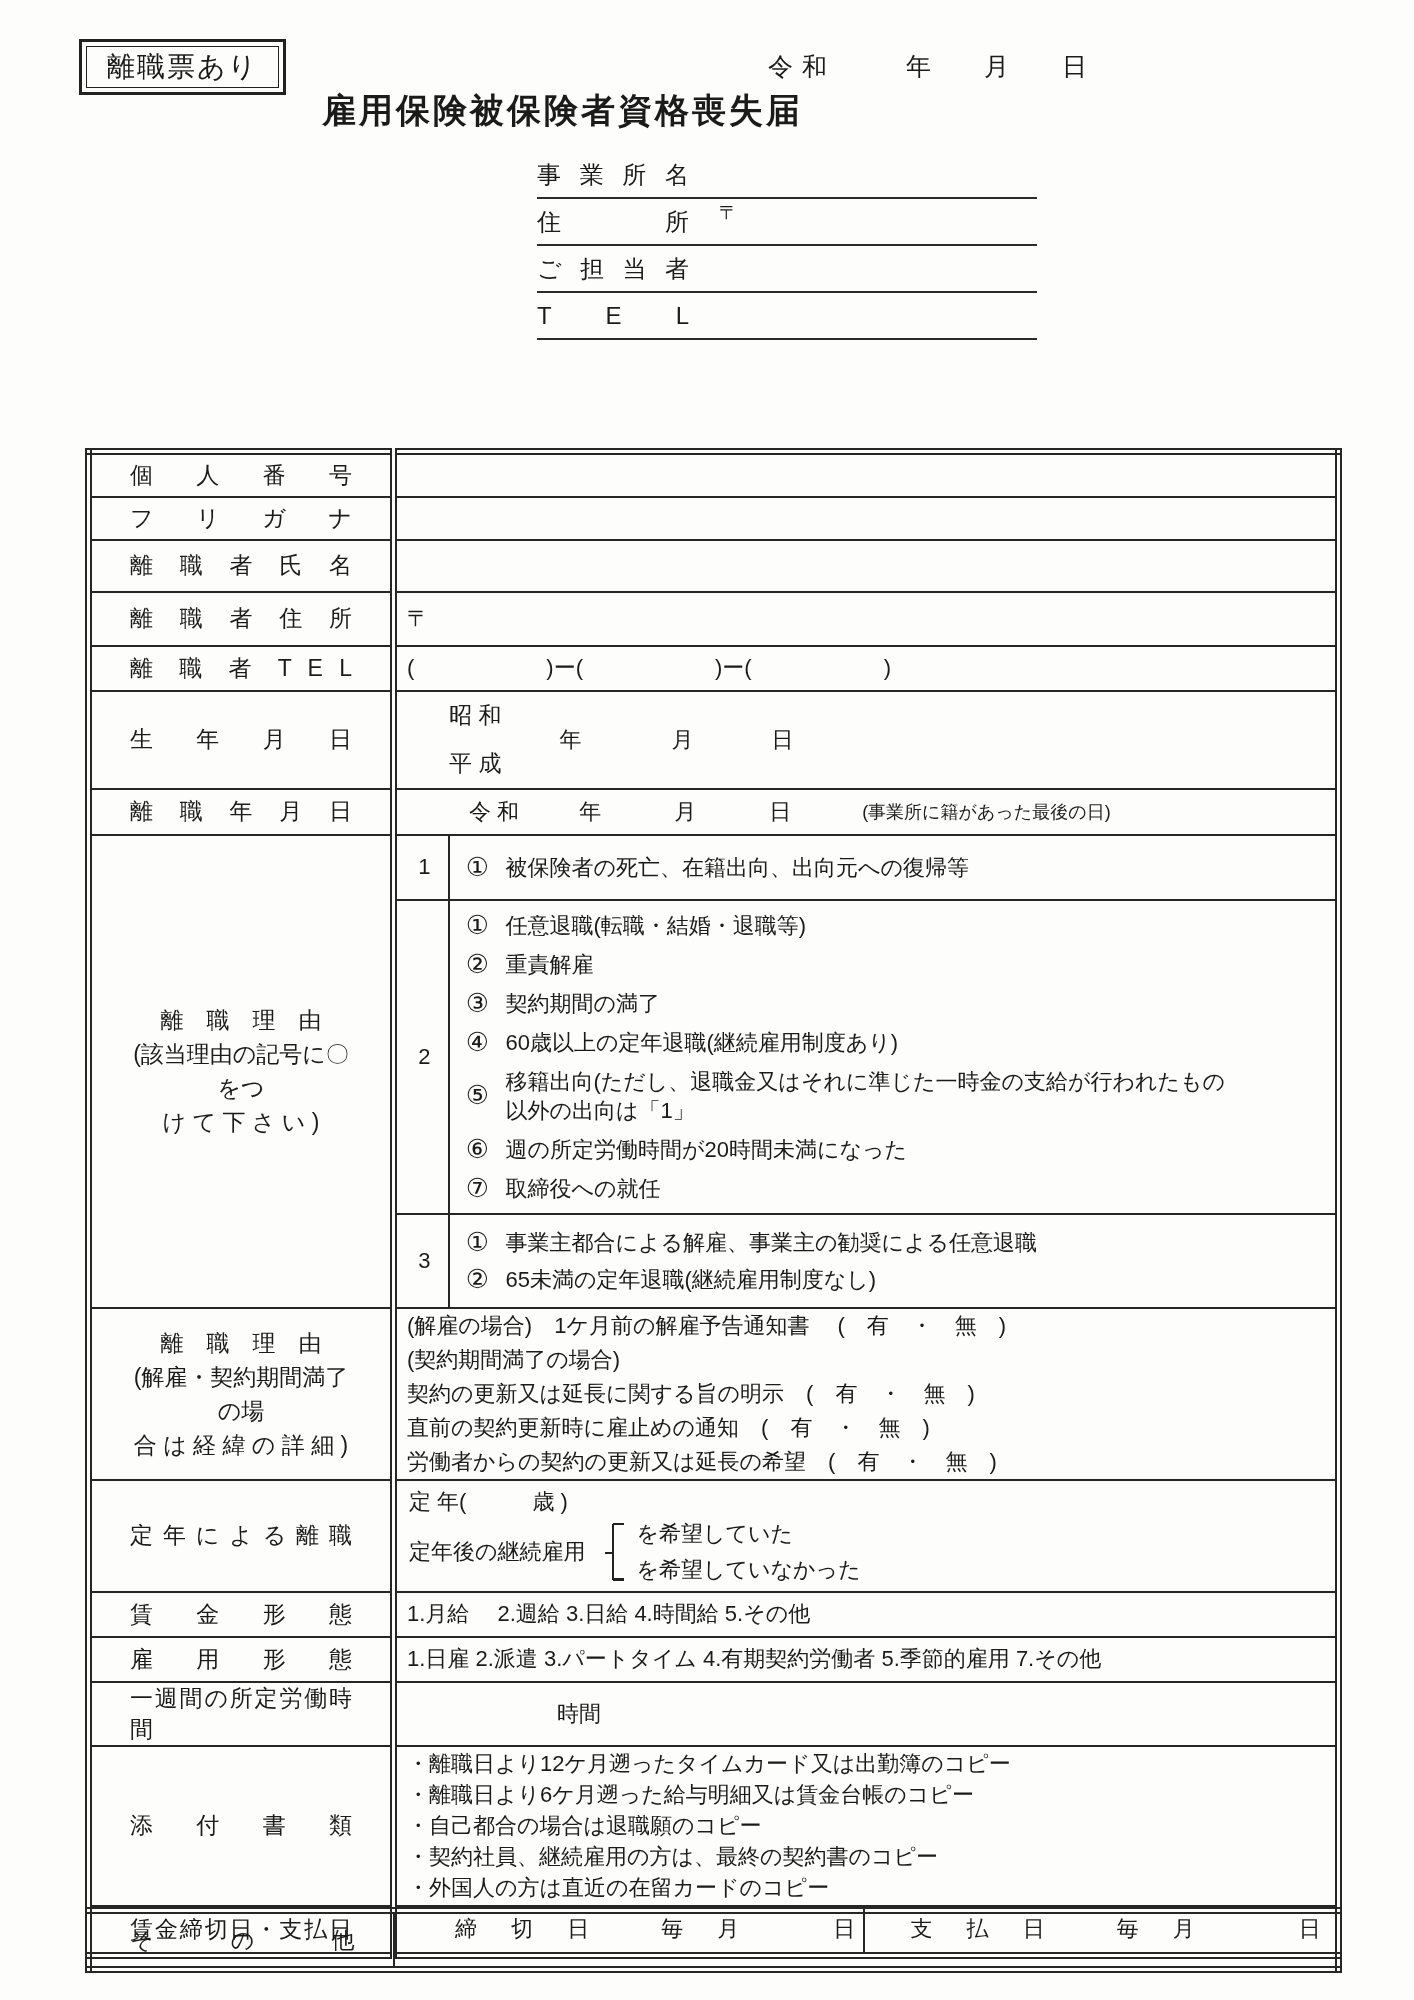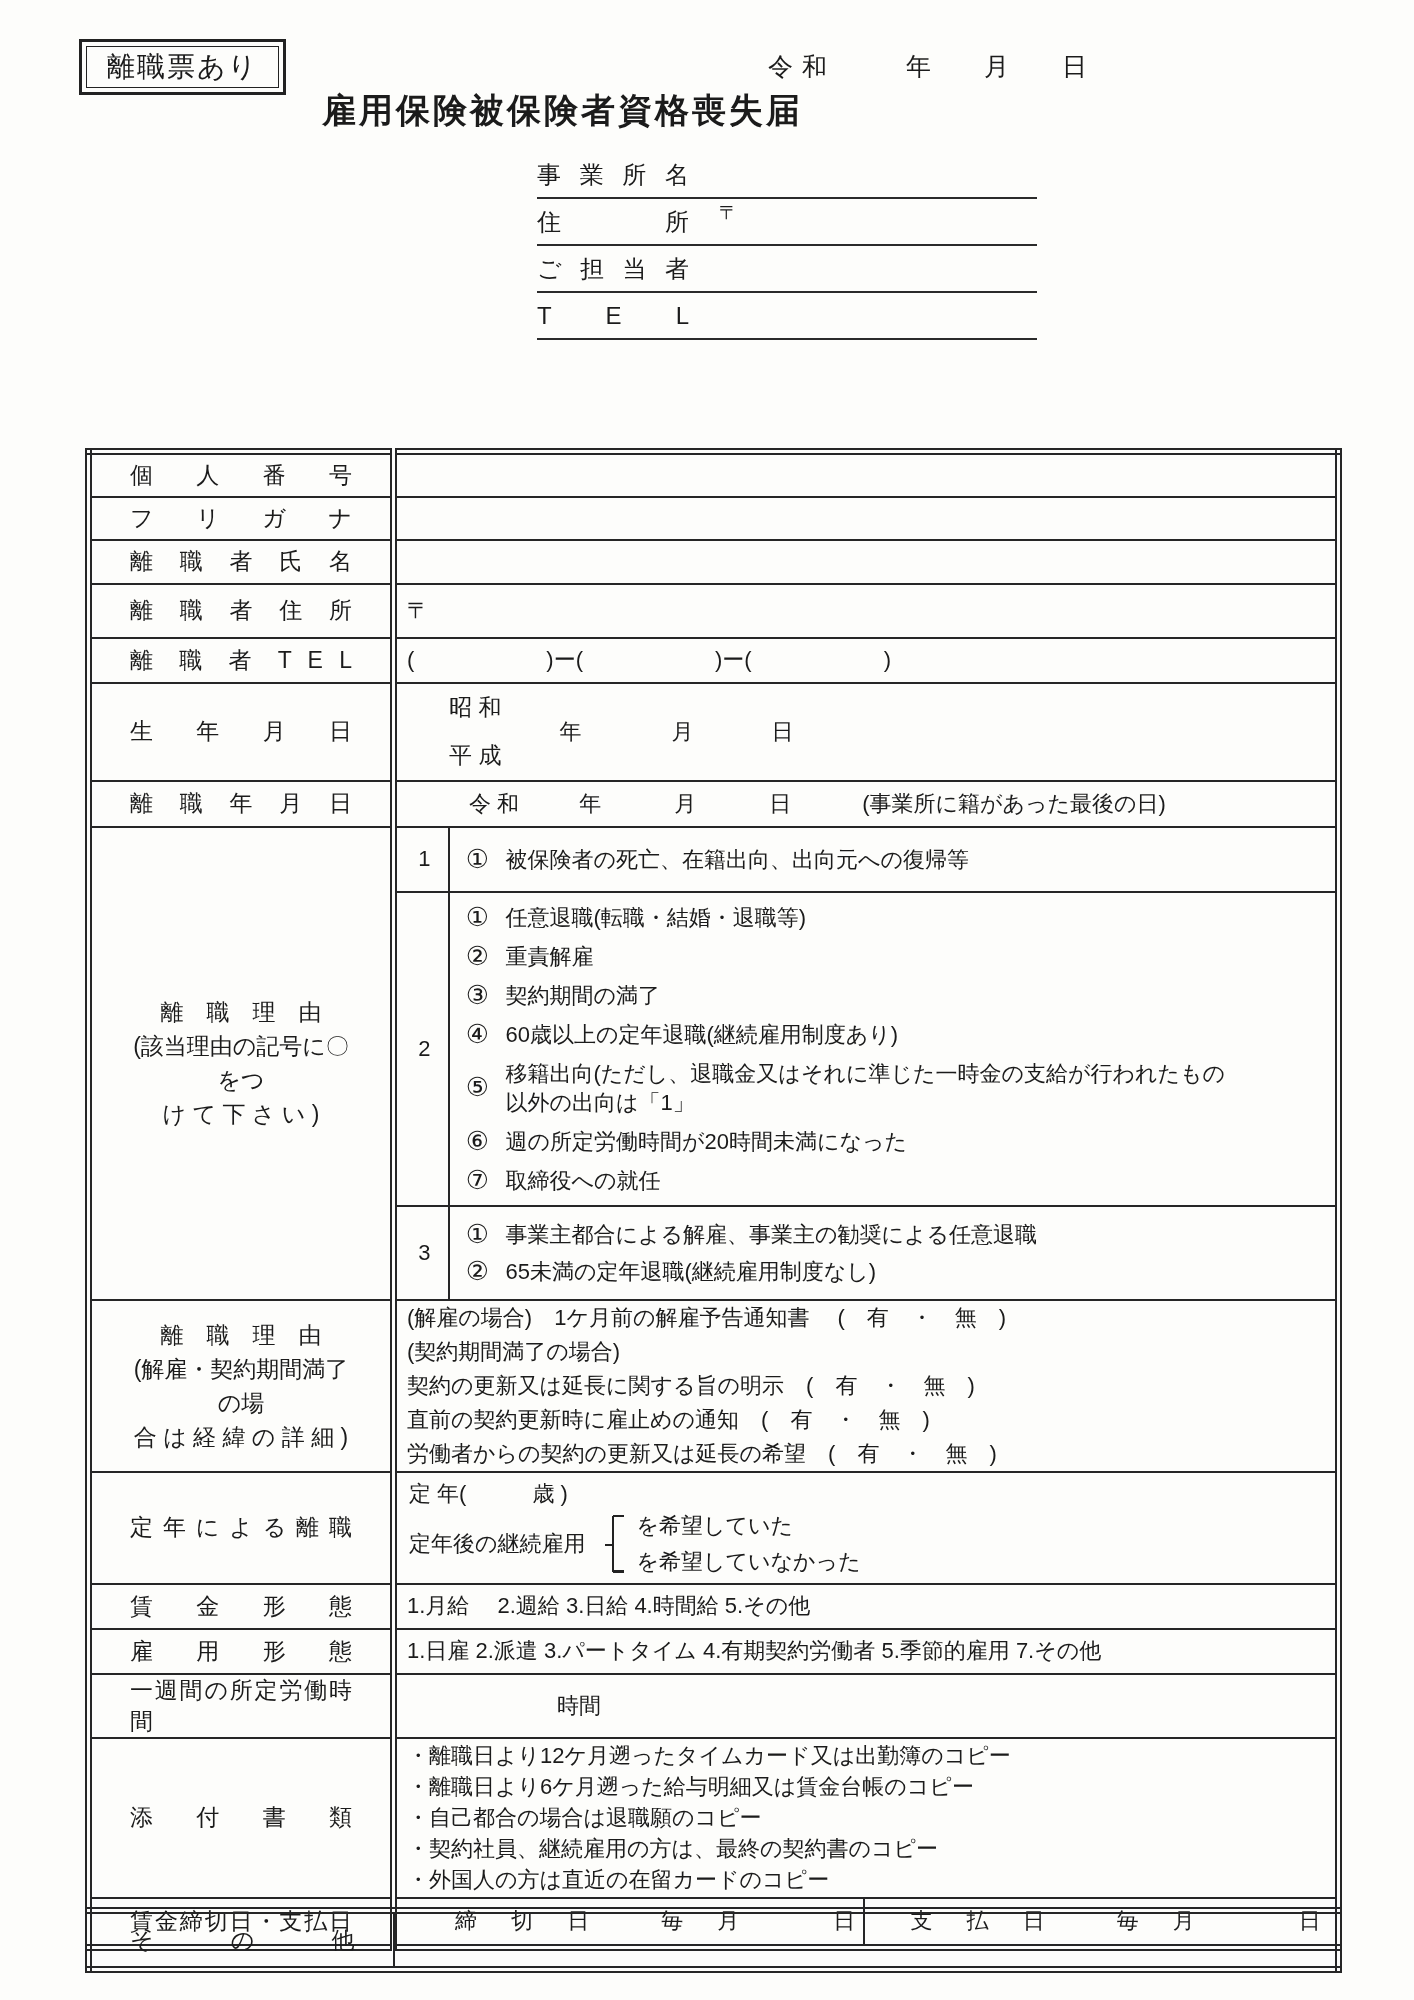--- a/index.html
+++ b/index.html
@@ -37,21 +37,21 @@
   .ml { white-space:pre-line; text-align:center; line-height:34px; font-size:23px; }
   td.num { text-align:center; padding:0; font-size:23px; }
   td.addr { vertical-align:top; padding-top:3px; font-size:19px; }
 
   .bd { display:flex; align-items:center;text-align:right; }
   .bd .era { display:flex; flex-direction:column; gap:17px; margin-left:42px; font-size:23px; }
   .bd .y { margin-left:58px; } .bd .m { margin-left:90px; } .bd .d { margin-left:78px; }
 
   .ld { display:flex; align-items:center; }
   .ld .era { margin-left:62px; } .ld .y { margin-left:60px; } .ld .m { margin-left:73px; }
-  .ld .d { margin-left:73px; } .ld .note { margin-left:71px; font-size:22px; }
+  .ld .d { margin-left:73px; } .ld .note { margin-left:71px; font-size:18px; }
 
   .item { display:flex; align-items:center; line-height:29px; }
   .item .ci { flex:none; width:36px; font-size:26px; margin-right:10px; text-align:center; }
   .item .it { white-space:pre-line; }
   .items1 .item { margin:4px 0; }
   .items2 { padding-top:4px; padding-bottom:4px; }
   .items2 .item { margin:10px 0; }
   .items3 .item { margin:8px 0; }
 
   .detail-lines { line-height:34px; font-size:22px; }
@@ -129,21 +129,21 @@
       <td colspan="3"></td>
     </tr>
 
     <tr style="height:43px">
       <td class="lbl">
             <span class="jl">フ リ ガ ナ</span>
           </td>
       <td colspan="3"></td>
     </tr>
 
-    <tr style="height:44px">
+    <tr style="height:52px">
       <td class="lbl">
             <span class="jl">離 職 者 氏 名</span>
           </td>
       <td colspan="3"></td>
     </tr>
 
     <tr style="height:54px">
       <td class="lbl">
             <span class="jl">離 職 者 住 所</span>
           </td>

